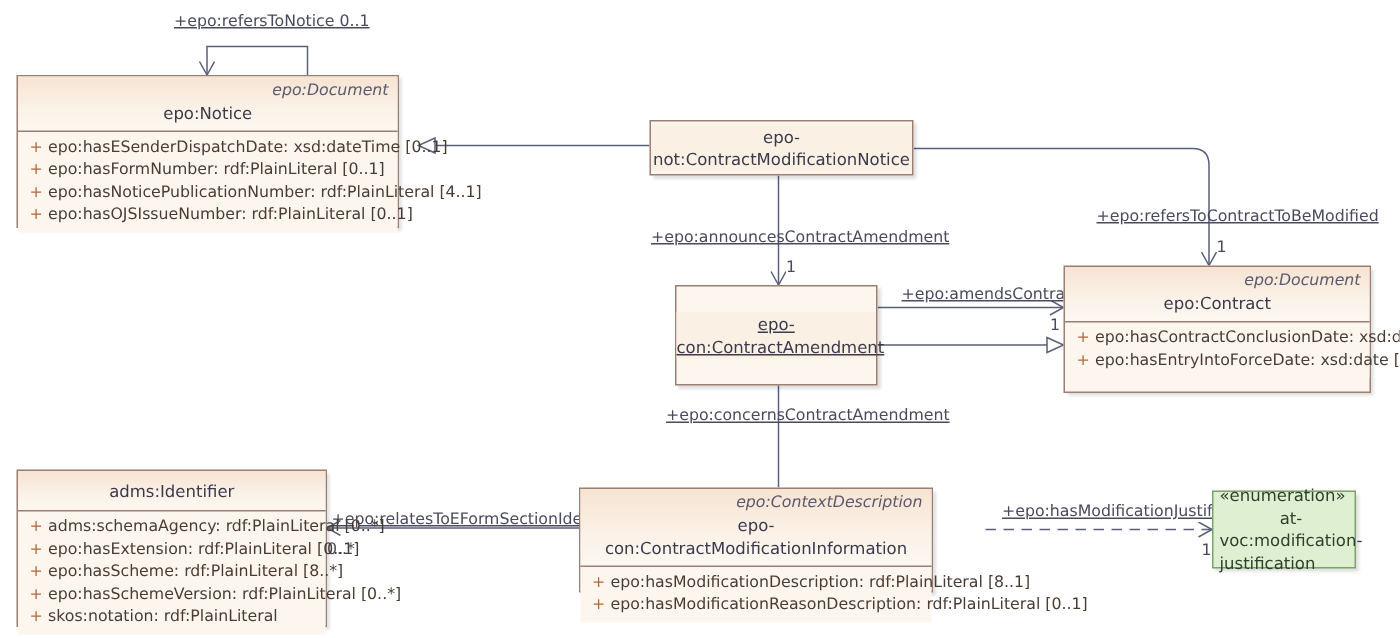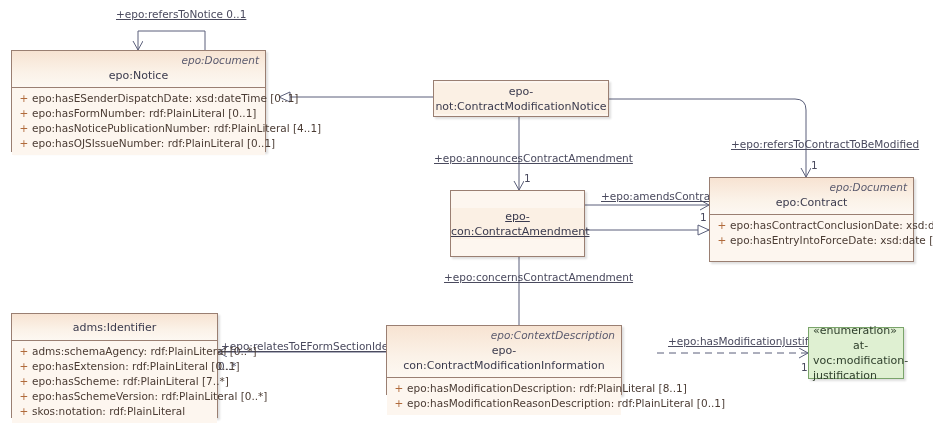--- a/index.html
+++ b/index.html
@@ -229,21 +229,21 @@
       <div class="attr">
         <span class="vis">+</span>
         <span class="sig">adms:schemaAgency: rdf:PlainLiteral [0..*]</span>
       </div>
       <div class="attr">
         <span class="vis">+</span>
         <span class="sig">epo:hasExtension: rdf:PlainLiteral [0..1]</span>
       </div>
       <div class="attr">
         <span class="vis">+</span>
-        <span class="sig">epo:hasScheme: rdf:PlainLiteral [7..*]</span>
+        <span class="sig">epo:hasScheme: rdf:PlainLiteral [8..*]</span>
       </div>
       <div class="attr">
         <span class="vis">+</span>
         <span class="sig">epo:hasSchemeVersion: rdf:PlainLiteral [0..*]</span>
       </div>
       <div class="attr">
         <span class="vis">+</span>
         <span class="sig">skos:notation: rdf:PlainLiteral</span>
       </div>
     </div>

